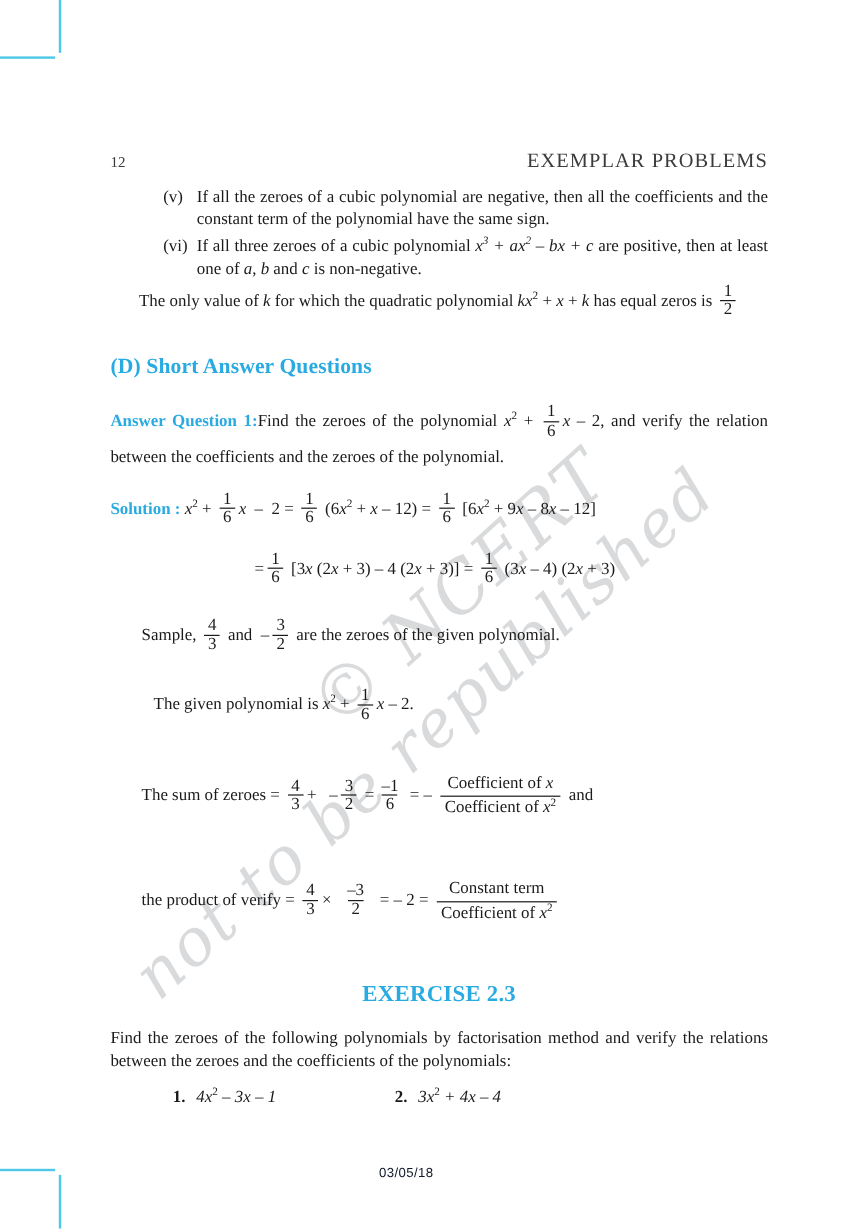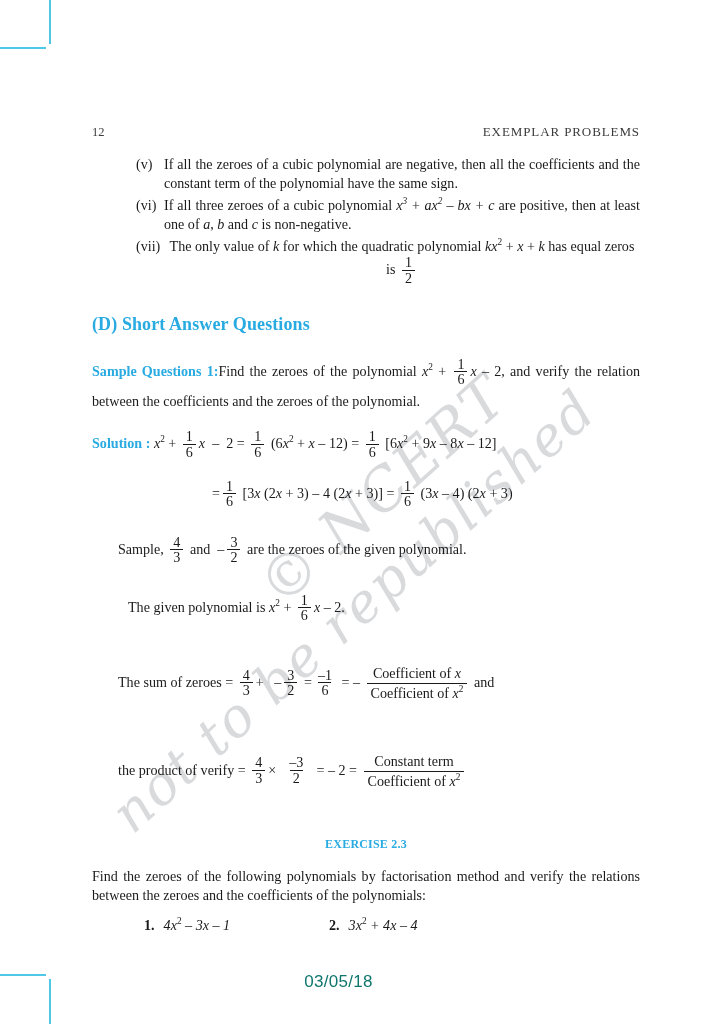--- a/index.html
+++ b/index.html
@@ -73,21 +73,21 @@
     width: 548px;
     display: flex;
     justify-content: space-between;
     align-items: baseline;
     font-size: 11.5px;
     color: #3b3b3b;
   }
   .running-head .folio { font-size: 12.5px; }
   .running-head .title {
     letter-spacing: .9px;
-    font-size: 13px;
+    font-size: 17px;
   }
 
   .content {
     position: absolute;
     left: 92px;
     top: 155px;
     width: 548px;
     font-size: 14.1px;
     line-height: 1.38;
   }
@@ -187,21 +187,21 @@
     line-height: 1.22;
   }
   .bigfrac .num { padding: 0 4px 1px 4px; }
   .bigfrac .den { padding: 1px 4px 0 4px; border-top: 1.2px solid #1a1a1a; }
 
   .exercise-head {
     margin-top: 34px;
     text-align: center;
     color: #29ABE2;
     font-weight: bold;
-    font-size: 12px;
+    font-size: 19px;
     letter-spacing: .2px;
   }
 
   .exercise-intro {
     margin-top: 14px;
     text-align: justify;
     line-height: 1.35;
   }
 
   .qrow {
@@ -218,22 +218,22 @@
 
   .footer-date {
     position: absolute;
     left: 0;
     top: 972px;
     width: 717px;
     text-align: center;
     padding-right: 40px;
     box-sizing: border-box;
     font-family: "Liberation Sans", sans-serif;
-    font-size: 17px;
-    color: #0f766e;
+    font-size: 11px;
+    color: #0f172a;
     letter-spacing: .3px;
   }
 </style>
 </head>
 <body>
 
 <div class="crop crop-tl-v"></div>
 <div class="crop crop-tl-h"></div>
 <div class="crop crop-bl-h"></div>
 <div class="crop crop-bl-v"></div>
@@ -258,32 +258,31 @@
         <span class="marker">(v)</span>
         <span class="body">If all the zeroes of a cubic polynomial are negative, then all the coefficients and the constant term of the polynomial have the same sign.</span>
       </div>
 
       <div class="ritem">
         <span class="marker">(vi)</span>
         <span class="body"><span>If all three zeroes of a cubic polynomial </span><i><i>x</i><sup>3</sup> + <i>ax</i><sup>2</sup> – <i>bx</i> + <i>c</i></i><span> are positive, then at least one of </span><span><i>a</i>, <i>b</i> and <i>c</i></span><span> is non-negative.</span></span>
       </div>
 
       <div class="ritem">
-        <span class="marker">(vii)</span>
         <span class="body nojust"><span>The only value of </span><i>k</i><span> for which the quadratic polynomial </span><span><i>kx</i><sup>2</sup> + <i>x</i> + <i>k</i></span><span> has equal zeros is </span><span class="frac">
               <span class="num">1</span>
               <span class="den">2</span>
             </span></span>
       </div>
 
     </div>
 
     <div class="sec-d heading-blue">(D) Short Answer Questions</div>
 
-    <div class="sample-q"><span class="lead">Sample Questions 1:</span><span>Find the zeroes of the polynomial </span><span><i>x</i><sup>2</sup> + </span><span class="frac">
+    <div class="sample-q"><span class="lead">Answer Question 1:</span><span>Find the zeroes of the polynomial </span><span><i>x</i><sup>2</sup> + </span><span class="frac">
           <span class="num">1</span>
           <span class="den">6</span>
         </span><i>x</i><span> – 2,</span><span> and verify the relation between  the coefficients and the zeroes of the polynomial.</span></div>
 
     <div class="solution"><span class="lead">Solution :</span> <span><i>x</i><sup>2</sup> + </span><span class="frac">
           <span class="num">1</span>
           <span class="den">6</span>
         </span><span><i>x</i> &nbsp;– &nbsp;2 = </span><span class="frac">
           <span class="num">1</span>
           <span class="den">6</span>

